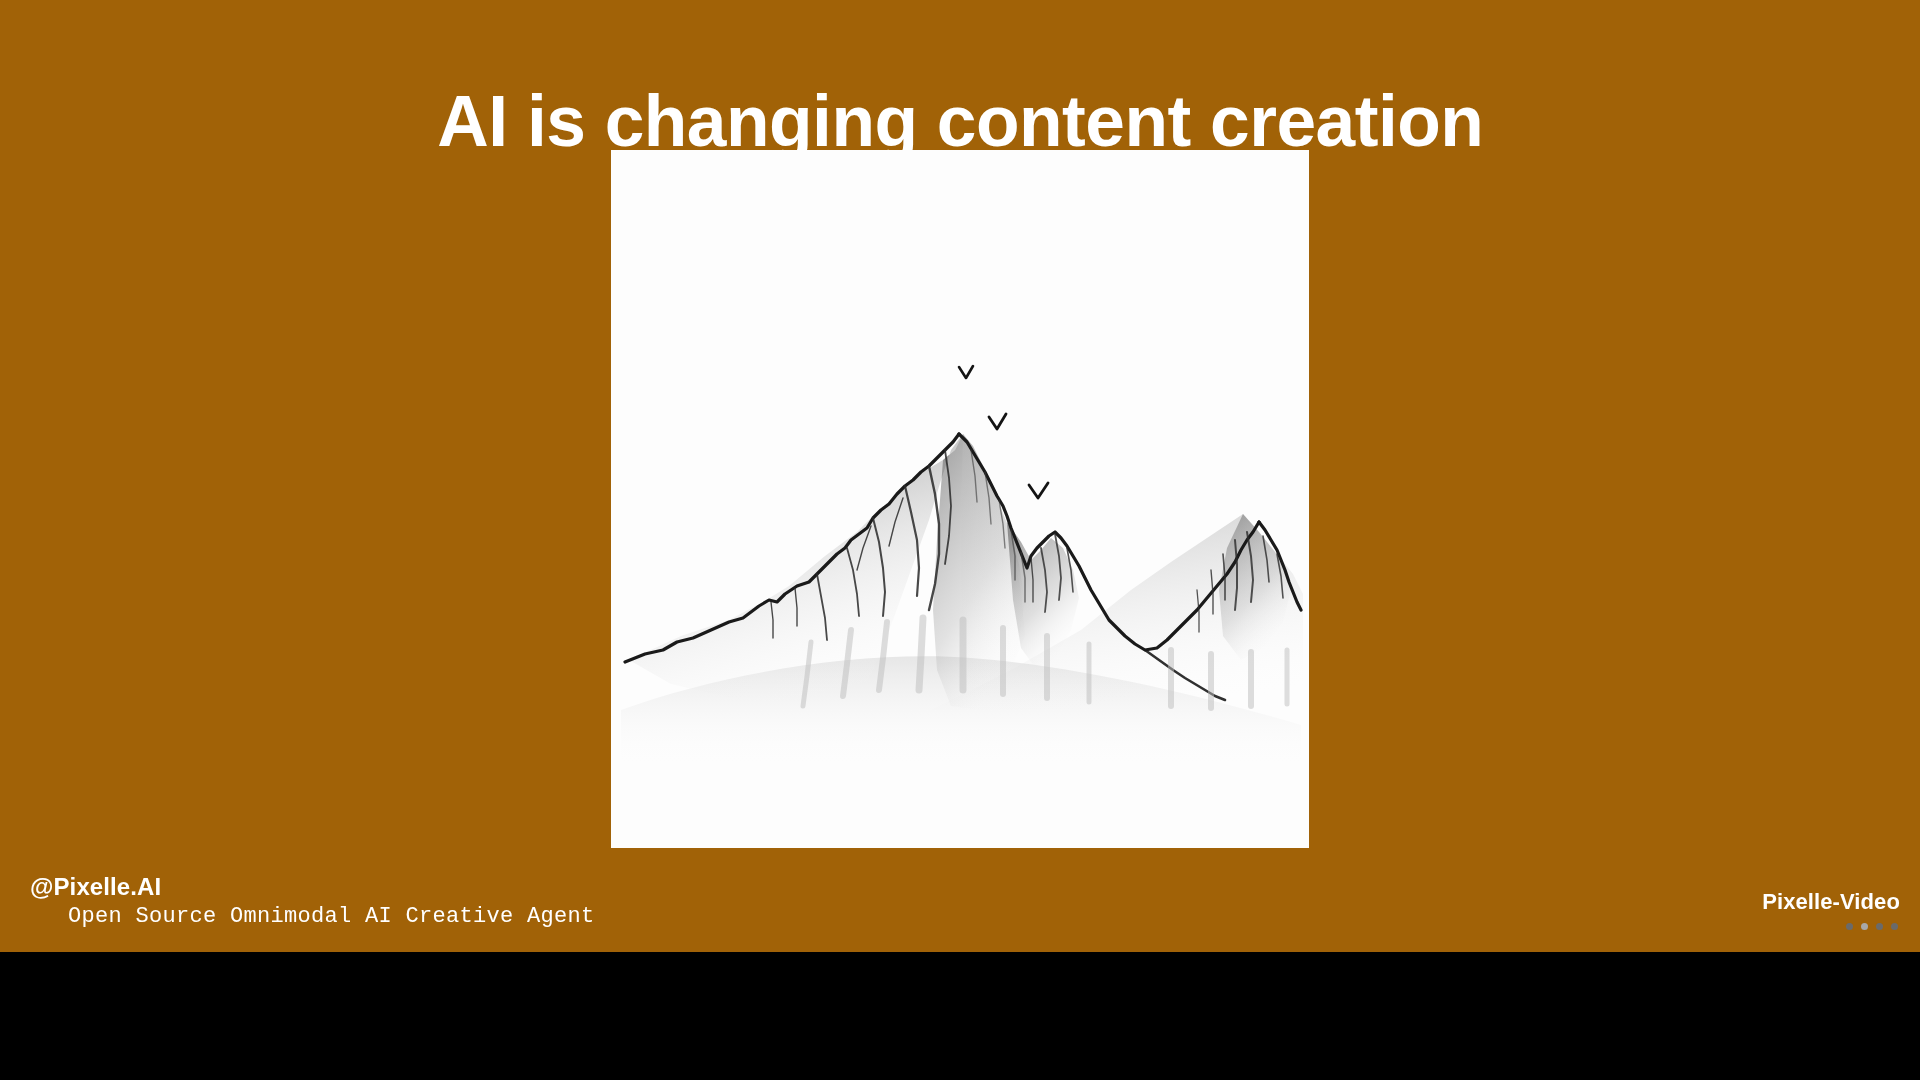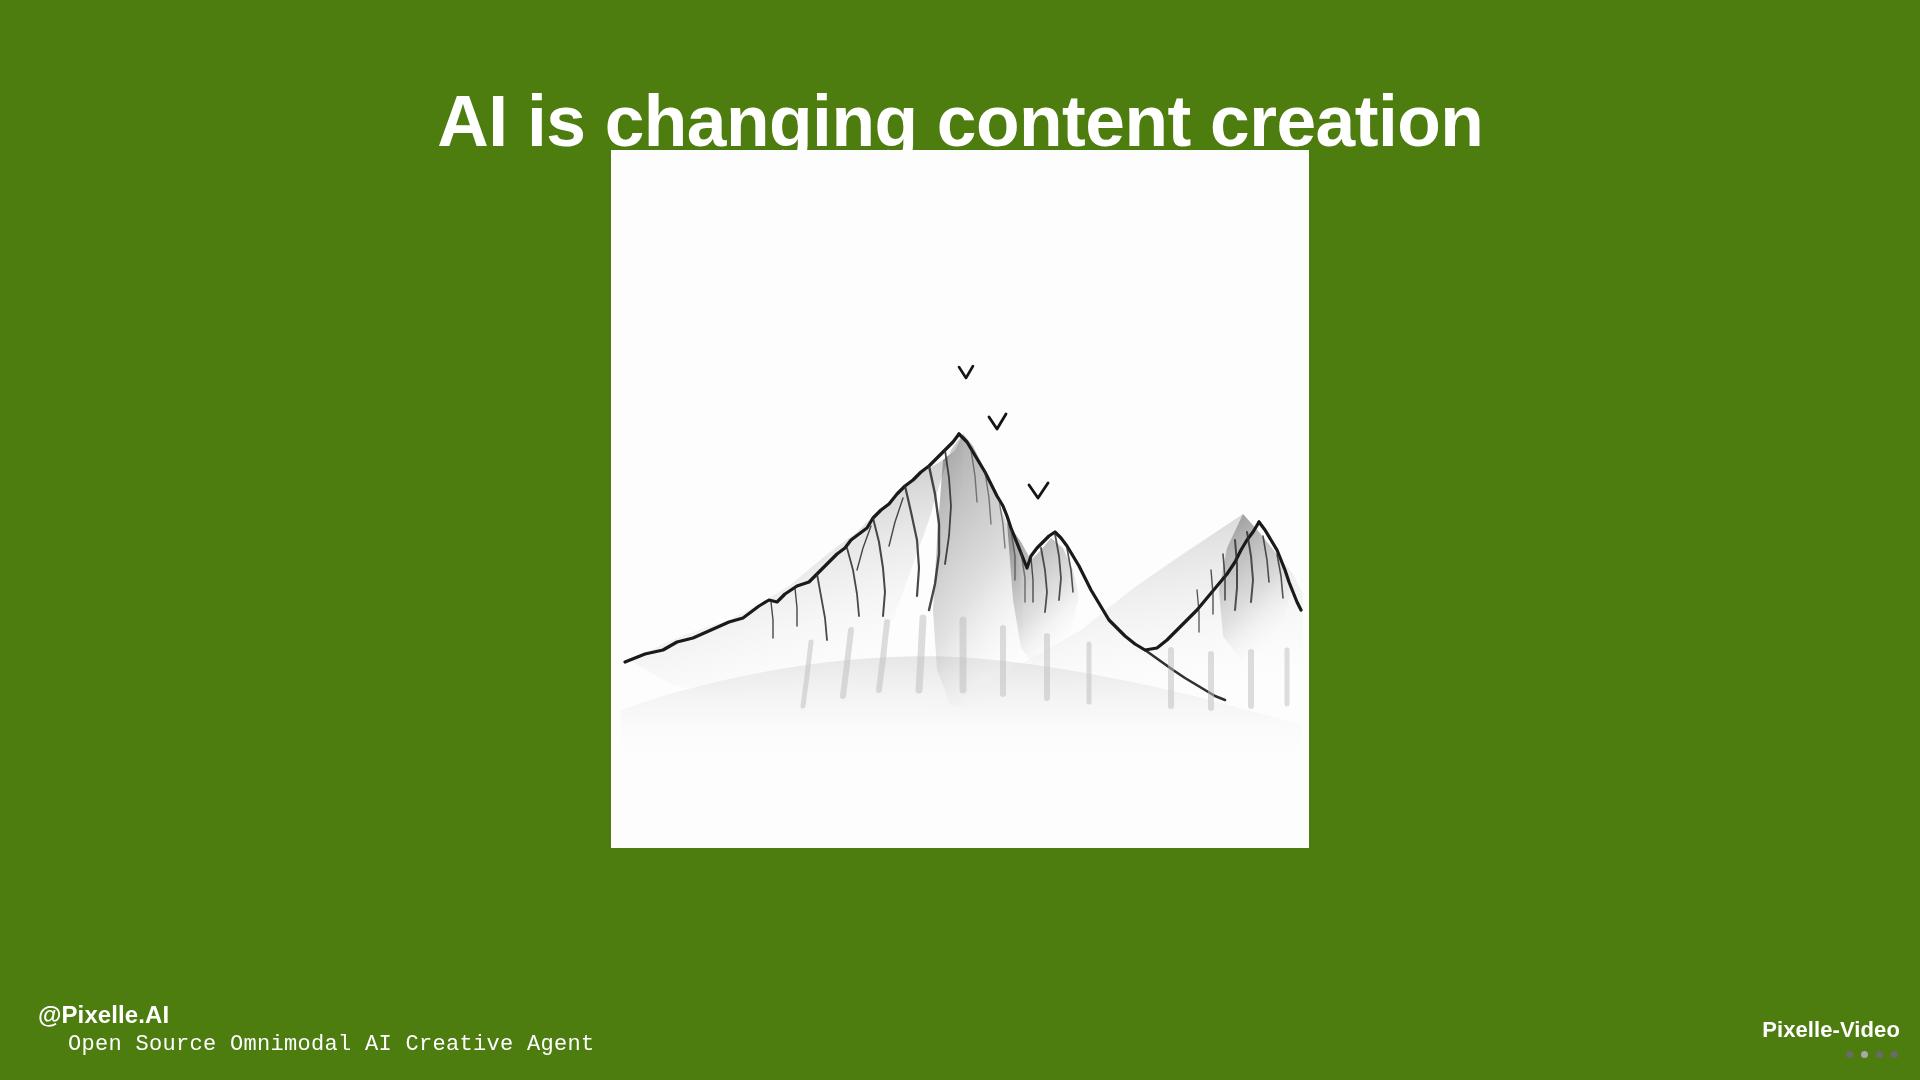--- a/index.html
+++ b/index.html
@@ -12,22 +12,22 @@
     width: 1920px;
     height: 1080px;
     overflow: hidden;
     font-family: "Liberation Sans", sans-serif;
     -webkit-font-smoothing: antialiased;
   }
 
   #slide {
     position: relative;
     width: 1920px;
-    height: 1080px;
-    background: #4d7c0f;
+    height: 952px;
+    background: #a16207;
     overflow: hidden;
   }
 
   
   #title-bar {
     position: absolute;
     left: 0;
     top: 30px;
     width: 1920px;
     text-align: center;
@@ -87,21 +87,21 @@
     bottom: 20px;
     text-align: left;
   }
   #brand-handle {
     display: block;
     color: #ffffff;
     font-family: "Liberation Sans", sans-serif;
     font-weight: 700;
     font-size: 24px;
     line-height: 30px;
-    margin-left: 18px;
+    margin-left: 10px;
     letter-spacing: 0.1px;
   }
   #brand-tagline {
     display: block;
     color: #ffffff;
     font-family: Liberation Mono, monospace;
     font-weight: 400;
     font-size: 22px;
     line-height: 30px;
     letter-spacing: 0.3px;

